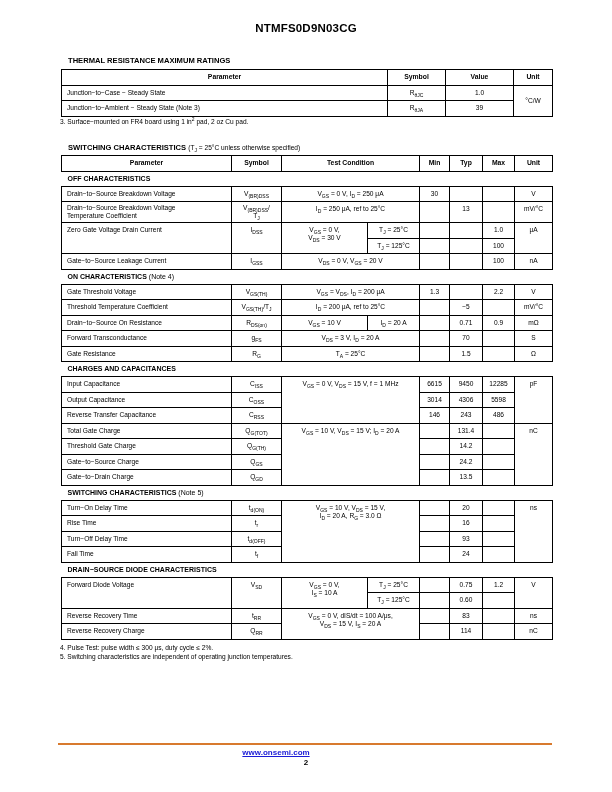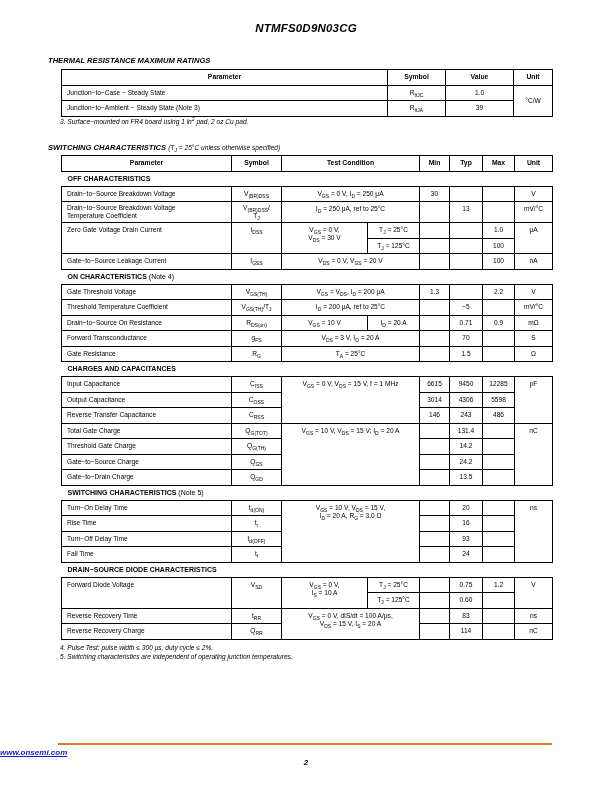--- a/index.html
+++ b/index.html
@@ -1,34 +1,34 @@
 <!DOCTYPE html>
 <html><head>
 <meta charset="utf-8">
 <style>
   html, body { margin:0; padding:0; background:#ffffff; }
   body { width:612px; height:792px; position:relative; overflow:hidden;
          font-family:"Liberation Sans", sans-serif; color:#000; }
-  .abs { position:absolute;font-style:italic; }
+  .abs { position:absolute; }
   .doc-title { left:0; width:612px; top:22px; text-align:center; font-weight:bold; font-size:11.5px; letter-spacing:0.2px; }
-  .sec-title { font-weight:bold; font-size:7.6px; left:48px; }
+  .sec-title { font-weight:bold; font-size:7.6px; left:68px; }
   .sec-title .note { font-weight:normal; font-size:6.6px; }
   table { border-collapse:collapse; position:absolute; table-layout:fixed; }
   td, th { border:1px solid #000; font-size:6.6px; padding:0 5px; height:14.5px; line-height:8px; vertical-align:middle; }
   th { font-weight:bold; font-size:6.8px; text-align:center; }
   td.c { text-align:center; }
   td.l { text-align:left; }
   td.v { vertical-align:top; padding-top:3px; }
   td.sec { border:none; font-weight:bold; font-size:7px; padding:0 6px; height:14px; vertical-align:middle; }
   td.sec .note { font-weight:normal; }
   sub { font-size:5px; vertical-align:-2px; line-height:0; }
   sup { font-size:5px; line-height:0; }
   .footnote { font-size:6.6px; left:60px; }
   .footer-line { left:58px; width:494px; top:743px; height:2px; background:#d87a2e; }
-  .footer-link { left:0; width:552px; top:748px; font-size:8px; font-weight:bold; color:#1a1ad6; text-decoration:underline; }
+  .footer-link { left:0; width:552px; top:748px; text-align:center; font-size:8px; font-weight:bold; color:#1a1ad6; text-decoration:underline; }
   .page-num { left:0; width:612px; top:758px; text-align:center; font-size:8px; font-weight:bold; }
 </style>
 </head>
 <body>
 
 <div class="abs doc-title">NTMFS0D9N03CG</div>
 
 <div class="abs sec-title" style="top:56px;">THERMAL RESISTANCE MAXIMUM RATINGS</div>
 
 <table style="left:61px; top:69px; width:491px;">

